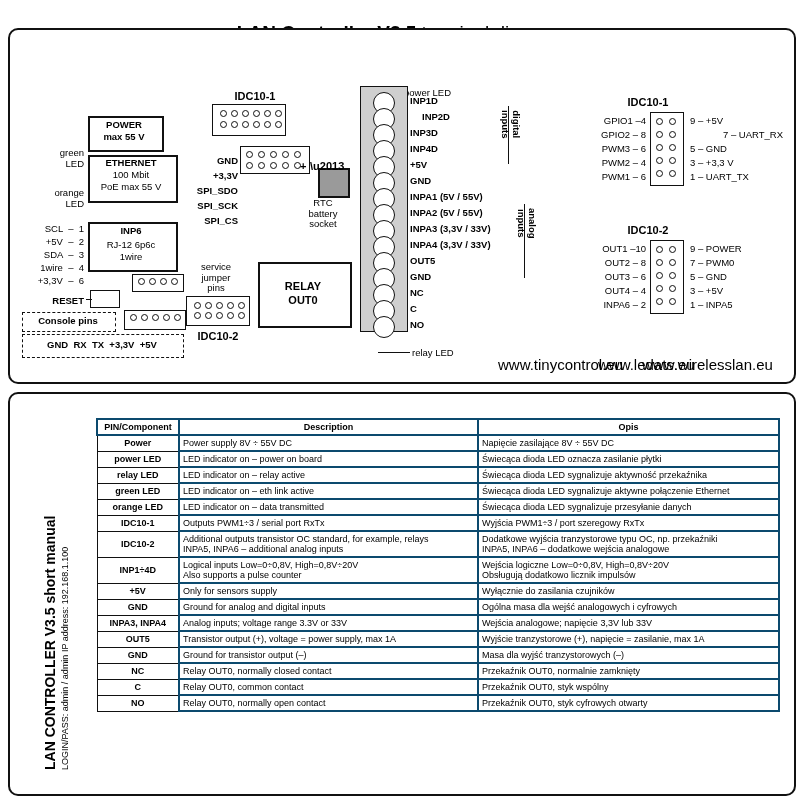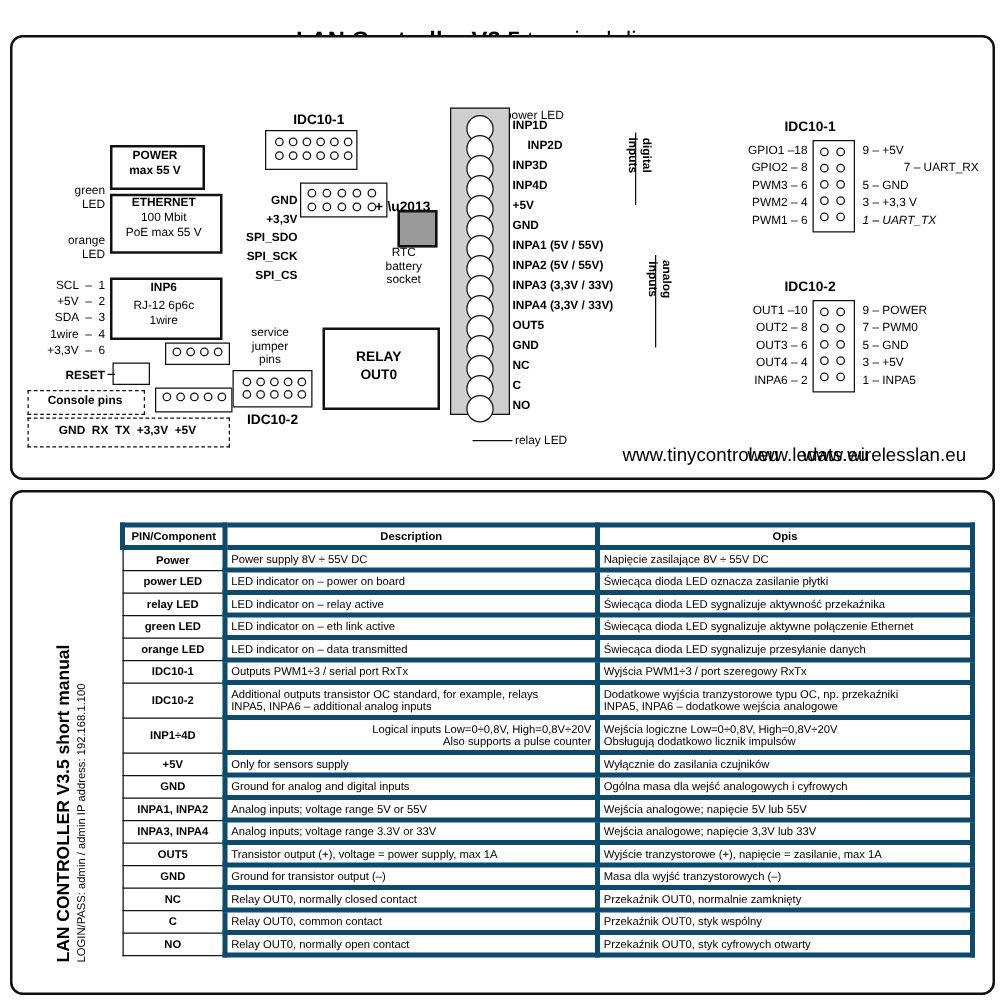--- a/index.html
+++ b/index.html
@@ -32,21 +32,21 @@
   .idc{position:absolute;border:1.5px solid #111;background:#fff;}
   .pin{position:absolute;width:5px;height:5px;border:1px solid #111;border-radius:50%;background:#fff;}
 
   .vline{position:absolute;background:#111;width:1px;}
   .hline{position:absolute;background:#111;height:1px;}
 
   .rot{position:absolute;transform-origin:0 0;white-space:nowrap;}
 
   
   table{border-collapse:collapse;font-size:9px;table-layout:fixed;}
-  table td{border:4px solid #0c4a6e;padding:2px 3px;vertical-align:middle;}
+  table td{border:2px solid #0c4a6e;padding:2px 3px;vertical-align:middle;}
   td.pin{font-weight:bold;text-align:center;width:72px;position:static;border-radius:0;}
   td.hdr2{font-weight:bold;text-align:center;}
   .links{position:absolute;font-size:15px;}
 </style>
 </head>
 <body>
 
 <div class="page">
 
   <div class="title">
@@ -228,32 +228,32 @@
   </div>
   <div class="rot" style="left:538px;top:208px;transform:rotate(90deg);font-size:9.5px;font-weight:bold;text-align:center;">
     <span style="white-space:pre;">analog
 inputs</span>
   </div>
   <div class="vline" style="left:508px;top:106px;height:58px;"></div>
   <div class="vline" style="left:524px;top:204px;height:74px;"></div>
 
   <div class="hdr" style="left:598px;top:96px;width:100px;">IDC10-1</div>
   <div id="idc1-left">
-      <div class="lbl r" style="left:560px;top:116px;width:86px;">GPIO1 –18</div>
+      <div class="lbl r" style="left:560px;top:116px;width:86px;">GPIO1 –4</div>
       <div class="lbl r" style="left:560px;top:130px;width:86px;">GPIO2 – 8</div>
       <div class="lbl r" style="left:560px;top:144px;width:86px;">PWM3 – 6</div>
       <div class="lbl r" style="left:560px;top:158px;width:86px;">PWM2 – 4</div>
       <div class="lbl r" style="left:560px;top:172px;width:86px;">PWM1 – 6</div>
     </div>
   <div id="idc1-right">
       <div class="lbl " style="left:690px;top:116px;width:100px;">9 – +5V</div>
       <div class="lbl " style="left:708px;top:130px;width:100px;margin-left:15px;">7 – UART_RX</div>
       <div class="lbl " style="left:690px;top:144px;width:100px;">5 – GND</div>
       <div class="lbl " style="left:690px;top:158px;width:100px;">3 – +3,3 V</div>
-      <div class="lbl " style="left:690px;top:172px;width:100px;font-style:italic;">1 – UART_TX</div>
+      <div class="lbl " style="left:690px;top:172px;width:100px;">1 – UART_TX</div>
     </div>
   <div class="idc" style="left:650px;top:112px;width:32px;height:72px;"></div>
   <div id="idc1-grid">
       <div class="pin" style="left:656px;top:118px;"></div>
       <div class="pin" style="left:669px;top:118px;"></div>
       <div class="pin" style="left:656px;top:131px;"></div>
       <div class="pin" style="left:669px;top:131px;"></div>
       <div class="pin" style="left:656px;top:144px;"></div>
       <div class="pin" style="left:669px;top:144px;"></div>
       <div class="pin" style="left:656px;top:157px;"></div>
@@ -347,41 +347,36 @@
           </tr>
           <tr>
             <td class="pin" style="white-space: pre-line;">IDC10-2</td>
             <td style="white-space: pre-line;">Additional outputs transistor OC standard, for example, relays
 INPA5, INPA6 – additional analog inputs</td>
             <td style="white-space: pre-line;">Dodatkowe wyjścia tranzystorowe typu OC, np. przekaźniki
 INPA5, INPA6 – dodatkowe wejścia analogowe</td>
           </tr>
           <tr>
             <td class="pin" style="white-space: pre-line;">INP1÷4D</td>
-            <td style="white-space: pre-line; text-align: right;">Logical inputs Low=0÷0,8V, High=0,8V÷20V
+            <td style="white-space: pre-line;">Logical inputs Low=0÷0,8V, High=0,8V÷20V
 Also supports a pulse counter</td>
             <td style="white-space: pre-line;">Wejścia logiczne Low=0÷0,8V, High=0,8V÷20V
 Obsługują dodatkowo licznik impulsów</td>
           </tr>
           <tr>
             <td class="pin" style="white-space: pre-line;">+5V</td>
             <td style="white-space: pre-line;">Only for sensors supply</td>
             <td style="white-space: pre-line;">Wyłącznie do zasilania czujników</td>
           </tr>
           <tr>
             <td class="pin" style="white-space: pre-line;">GND</td>
             <td style="white-space: pre-line;">Ground for analog and digital inputs</td>
             <td style="white-space: pre-line;">Ogólna masa dla wejść analogowych i cyfrowych</td>
           </tr>
           <tr>
-            <td class="pin" style="white-space: pre-line;">INPA1, INPA2</td>
-            <td style="white-space: pre-line;">Analog inputs; voltage range 5V or 55V</td>
-            <td style="white-space: pre-line;">Wejścia analogowe; napięcie 5V lub 55V</td>
-          </tr>
-          <tr>
             <td class="pin" style="white-space: pre-line;">INPA3, INPA4</td>
             <td style="white-space: pre-line;">Analog inputs; voltage range 3.3V or 33V</td>
             <td style="white-space: pre-line;">Wejścia analogowe; napięcie 3,3V lub 33V</td>
           </tr>
           <tr>
             <td class="pin" style="white-space: pre-line;">OUT5</td>
             <td style="white-space: pre-line;">Transistor output (+), voltage = power supply, max 1A</td>
             <td style="white-space: pre-line;">Wyjście tranzystorowe (+), napięcie = zasilanie, max 1A</td>
           </tr>
           <tr>

